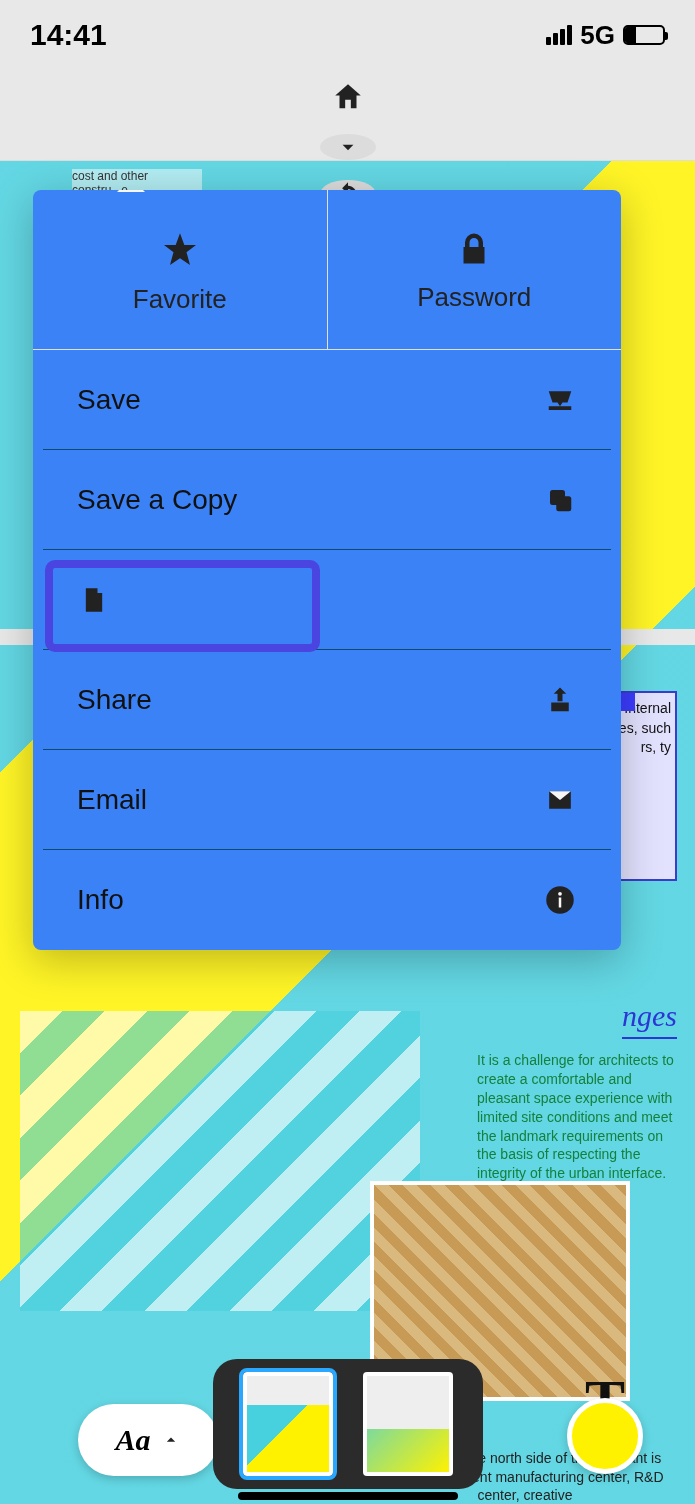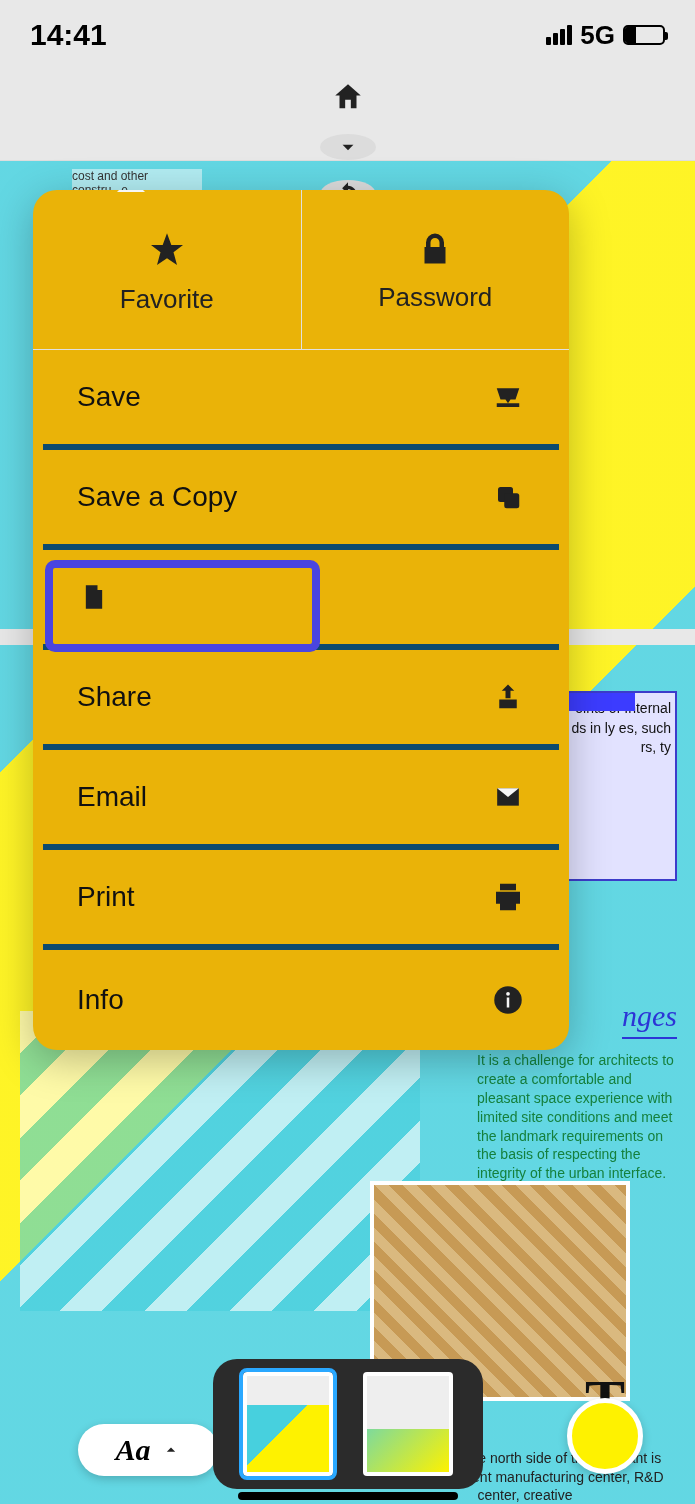--- a/index.html
+++ b/index.html
@@ -38,36 +38,36 @@
   .doc-bg .trucks { position:absolute; left:20px; top:850px; width:400px; height:300px;
     background:
       repeating-linear-gradient(135deg, #fff 0 30px, #47d0de 30px 60px),
       #fef200; opacity:.6;}
   .doc-bg .aerial { position:absolute; left:370px; top:1020px; width:260px; height:220px;
     background: repeating-linear-gradient(45deg,#c79a55 0 10px,#dab97f 10px 20px); border:4px solid #fff;}
   .doc-bg .big-t { position:absolute; right:70px; bottom:68px; font-size:60px; font-family: Georgia, serif; font-weight:bold; color:#111; text-decoration: underline wavy #2c35d6 4px; }
   .doc-bg .plant-text { position:absolute; right:30px; bottom:0; width:280px; font-size:14px; text-align:center; color:#222; line-height:1.3;}
 
   
-  .menu { position: absolute; left: 33px; top: 190px; width: 536px; background: #eab308; border-radius: 24px; box-shadow: 0 10px 40px rgba(0,0,0,.25); overflow: hidden; z-index: 100; }
+  .menu { position: absolute; left: 33px; top: 190px; width: 588px; background: #3b82f6; border-radius: 8px; box-shadow: 0 10px 40px rgba(0,0,0,.25); overflow: hidden; z-index: 100; }
   .menu::before { content:''; position:absolute; top:-12px; left:84px; width:0; height:0; border-left:14px solid transparent; border-right:14px solid transparent; border-bottom:14px solid #f6f6f6; }
   .menu-top { display:flex; }
   .menu-top-item { flex:1; display:flex; flex-direction:column; align-items:center; justify-content:center; gap:14px; padding:40px 0 34px; border-bottom:1px solid #e0e0e0; }
   .menu-top-item:first-child { border-right:1px solid #e0e0e0; }
   .menu-top-item .lbl { font-size:26px; color:#222; }
-  .menu-row { display:flex; align-items:center; justify-content:space-between; padding:0 34px; height:100px; border-bottom:6px solid #0c4a6e; margin:0 10px; }
+  .menu-row { display:flex; align-items:center; justify-content:space-between; padding:0 34px; height:100px; border-bottom:1px solid #0c4a6e; margin:0 10px; }
   .menu-row:last-of-type { border-bottom:none;gap:31px; }
   .menu-row .txt { font-size:28px; color:#111; }
   .menu-row .ic { width:34px; height:34px; display:flex; align-items:center; justify-content:center; }
 
   .highlight-box { position:absolute; left:45px; top:560px; width:275px; height:92px; border:8px solid #4a45e0; border-radius:10px; z-index:150; pointer-events:none; }
 
   
   .dock { position:absolute; left:0; right:0; bottom:10px; height:140px; display:flex; align-items:center; justify-content:center; gap:18px; z-index:80; }
-  .dock-aa { position:absolute; left:78px; bottom:28px; width:140px; height:52px; background:#fff; border-radius:36px; display:flex; align-items:center; justify-content:center; gap:6px; box-shadow:0 3px 10px rgba(0,0,0,.2); font-family: Georgia, serif; font-size:30px; font-style:italic; font-weight:bold;}
+  .dock-aa { position:absolute; left:78px; bottom:28px; width:140px; height:72px; background:#fff; border-radius:36px; display:flex; align-items:center; justify-content:center; gap:6px; box-shadow:0 3px 10px rgba(0,0,0,.2); font-family: Georgia, serif; font-size:30px; font-style:italic; font-weight:bold;}
   .dock-aa svg { margin-left:4px; }
   .dock-circle { position:absolute; right:52px; bottom:30px; width:76px; height:76px; border-radius:50%; background:#fef200; box-shadow:0 3px 10px rgba(0,0,0,.2); border:5px solid #fff;}
   .shot-tray { width:270px; height:130px; background:#2b2b2b; border-radius:24px; display:flex; align-items:center; justify-content:center; gap:30px; padding:0 18px;}
   .shot { width:90px; height:104px; background:#fff; border-radius:4px; position:relative; overflow:hidden;}
   .shot.sel { outline:4px solid #2aa8ff; }
   .shot-inner { position:absolute; inset:4px; background:
     linear-gradient(#eee 0 30%, transparent 30%),
     linear-gradient(135deg,#47d0de 0 50%,#fef200 50% 100%); }
   .home-ind { position:absolute; bottom:4px; left:50%; transform:translateX(-50%); width:220px; height:8px; background:#000; border-radius:4px; z-index:200;}
 </style>
@@ -187,28 +187,20 @@
   <div class="menu-row">
     <span class="txt">Email</span>
     <span class="ic">
       <svg width="34" height="26" viewBox="0 0 24 24">
           <path fill="#222" d="M2 4h20v16H2z"></path>
           <path fill="#f6f6f6" d="M2 4l10 8 10-8"></path>
         </svg>
     </span>
   </div>
   <div class="menu-row">
-    <span class="txt">Print</span>
-    <span class="ic">
-      <svg width="32" height="32" viewBox="0 0 24 24">
-          <path fill="#222" d="M6 2h12v5H6zM3 8h18v9h-3v5H6v-5H3zM8 15h8v5H8z"></path>
-        </svg>
-    </span>
-  </div>
-  <div class="menu-row">
     <span class="txt">Info</span>
     <span class="ic">
       <svg width="30" height="30" viewBox="0 0 24 24">
           <circle cx="12" cy="12" r="11" fill="#222"></circle>
           <rect x="11" y="10" width="2" height="8" fill="#f6f6f6"></rect>
           <circle cx="12" cy="7" r="1.5" fill="#f6f6f6"></circle>
         </svg>
     </span>
   </div>
 </div>

